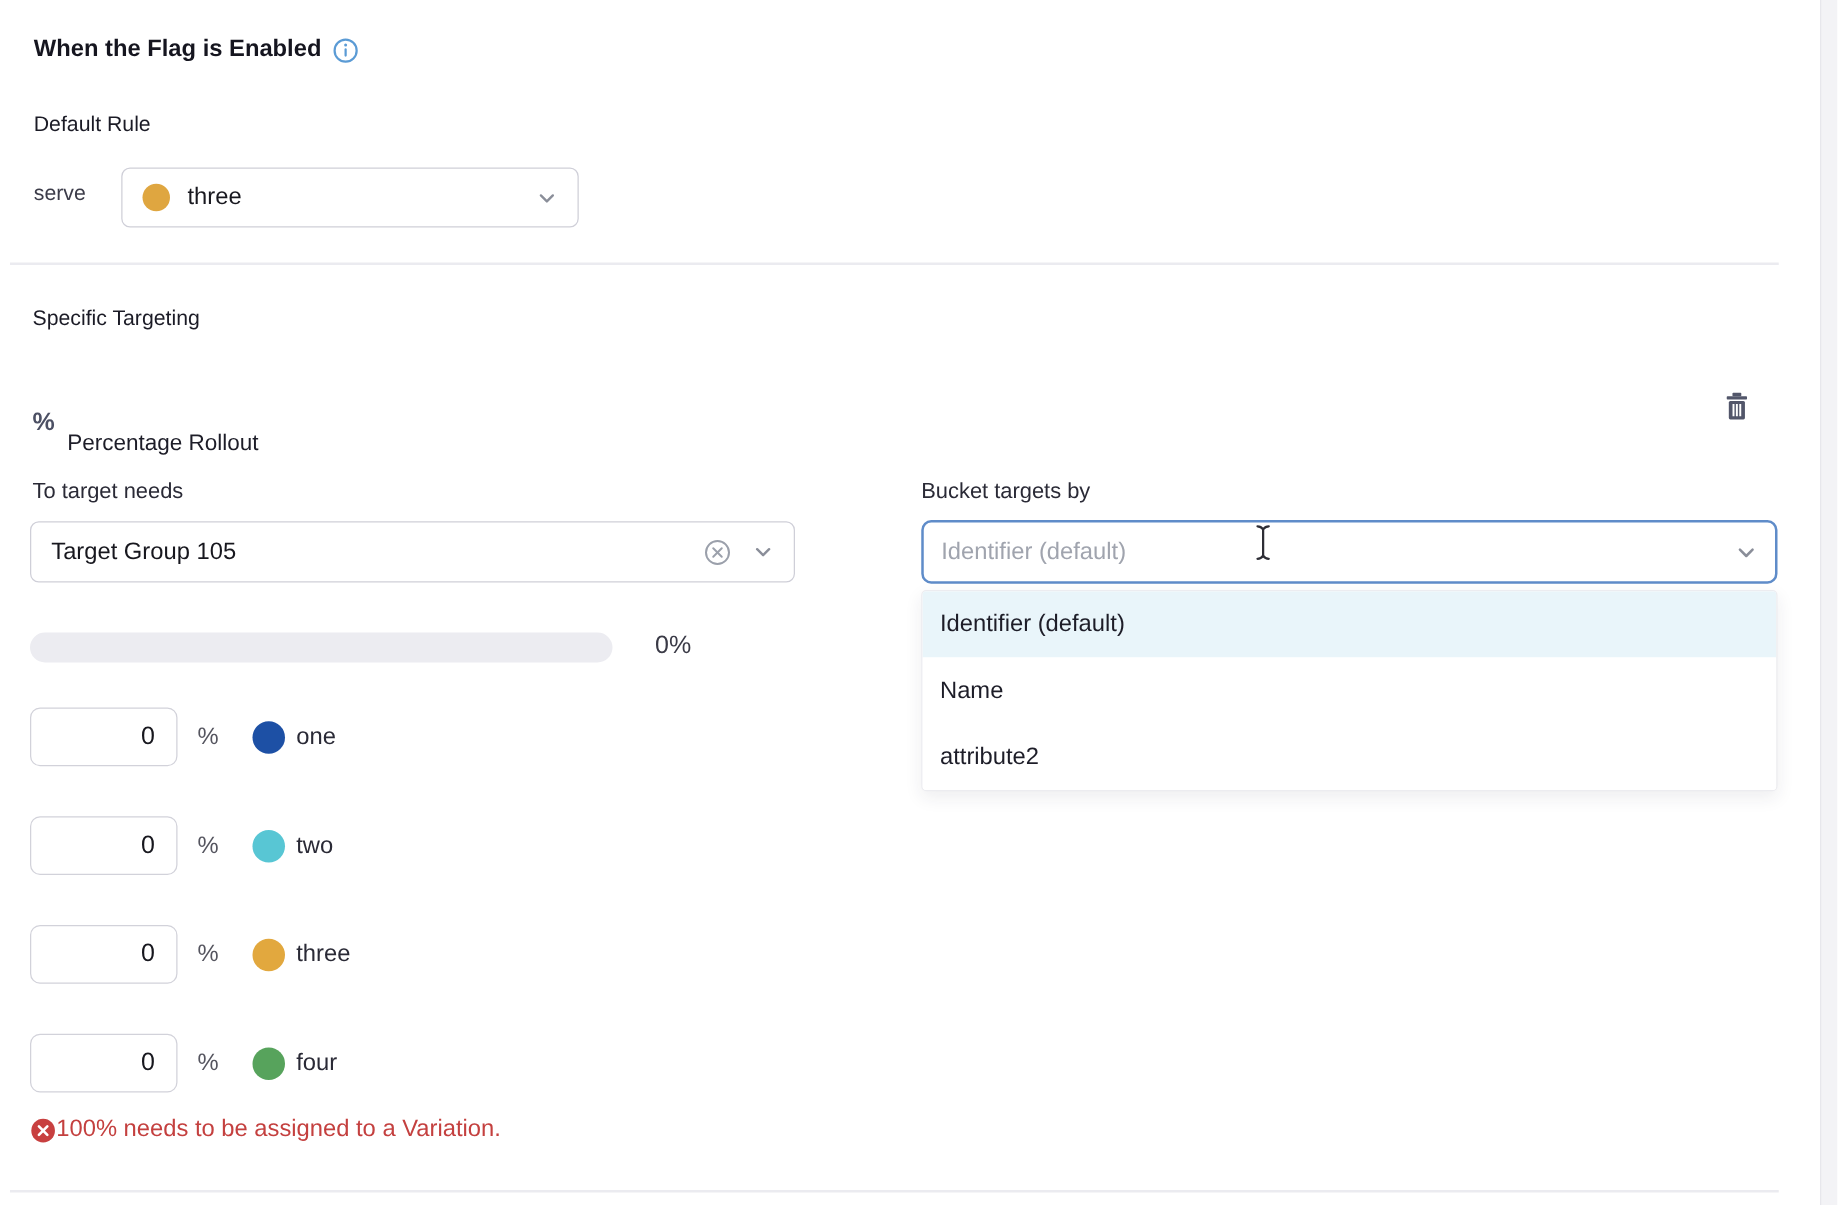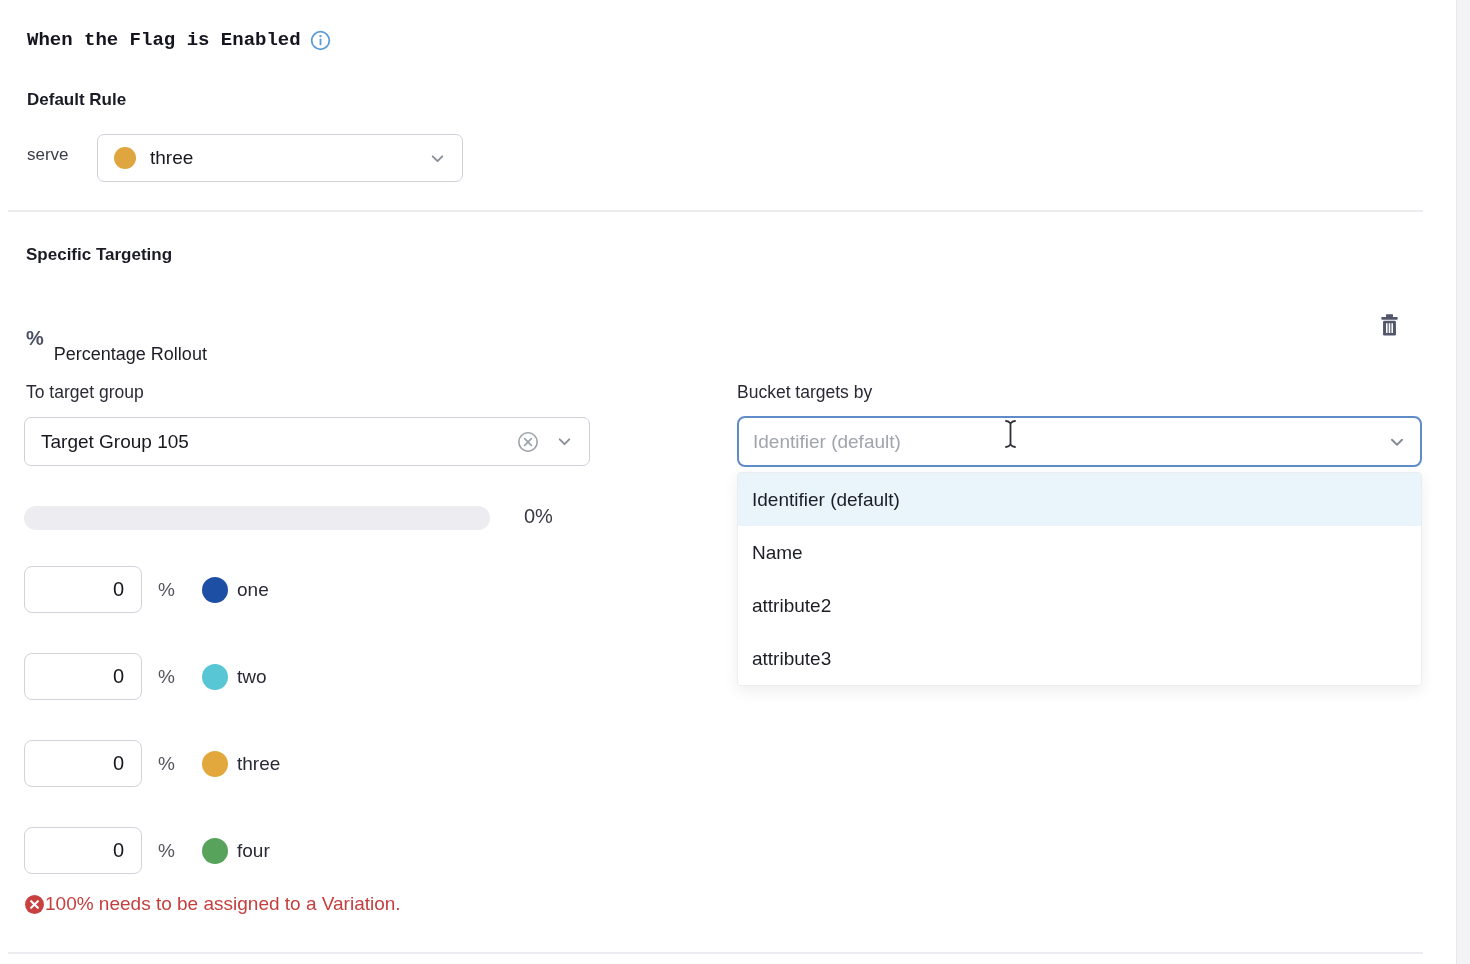--- a/index.html
+++ b/index.html
@@ -11,22 +11,22 @@
     color:#1d1d28;
     overflow:hidden;
   }
   .abs { position:absolute; }
 
   
   .edge-strip { right:0; top:0; width:14px; height:964px; background:#f3f3f6; border-left:1px solid #e7e7ec; }
 
   
   .page-title { left:27px; top:29px; display:flex; align-items:center; gap:9px;
-                font-size:19px; font-weight:700; color:#15151f;font-family:Liberation Mono, monospace; }
-  .sub-heading { font-size:17px; font-weight:700; color:#1b1b26; }
+                font-size:19px; font-weight:700; color:#15151f; }
+  .sub-heading { font-size:17px; font-weight:400; color:#1b1b26; }
   .h-default { left:27px; top:90px; }
   .h-specific { left:26px; top:245px; }
 
   
   .serve-label { left:27px; top:145px; font-size:17px; color:#3c3c49; }
   .select-box {
     background:#fff; border:1px solid #cfcfd8; border-radius:7px;
     display:flex; align-items:center;
   }
   .serve-select { left:97px; top:134px; width:366px; height:48px; padding:0 16px; gap:14px; cursor:pointer; }
@@ -45,21 +45,21 @@
   .rollout-label { font-size:18px; font-weight:500; color:#1d1d28;margin-top:32px; }
   .trash-btn { left:1372px; top:308px; width:34px; height:34px; display:flex; align-items:center; justify-content:center;
                background:transparent; border:none; cursor:pointer; }
 
   
   .field-label { font-size:17.5px; color:#2a2a36; }
   .lbl-target { left:26px; top:382px; }
   .lbl-bucket { left:737px; top:382px; }
 
   
-  .target-select { left:24px; top:417px; width:566px; height:49px; padding:0 16px; cursor:pointer; }
+  .target-select { left:24px; top:417px; width:612px; height:49px; padding:0 16px; cursor:pointer; }
   .target-select .value { font-size:19px; color:#17171e; }
   .target-select .icons { margin-left:auto; display:flex; align-items:center; gap:16px; }
 
   
   .bucket-input { left:737px; top:416px; width:685px; height:51px;
                   background:#fff; border:2px solid #5f8cc9; border-radius:8px;
                   display:flex; align-items:center; padding:0 14px; }
   .placeholder { font-size:19px; color:#a0a4ae; }
   .bucket-input .chev { margin-left:auto; }
   .text-cursor { left:1003px; top:419px; }
@@ -138,21 +138,21 @@
       <rect x="8.6" y="2.2" width="6.8" height="2.6" rx="0.6" fill="#52566a"></rect>
       <rect x="4.2" y="4.8" width="15.6" height="2.6" rx="0.6" fill="#52566a"></rect>
       <rect x="5.8" y="8.4" width="12.4" height="14.2" rx="1.2" fill="#52566a"></rect>
       <line x1="9.4" y1="10.8" x2="9.4" y2="20.2" stroke="#ffffff" stroke-width="1.5"></line>
       <line x1="12" y1="10.8" x2="12" y2="20.2" stroke="#ffffff" stroke-width="1.5"></line>
       <line x1="14.6" y1="10.8" x2="14.6" y2="20.2" stroke="#ffffff" stroke-width="1.5"></line>
     </svg>
   </span>
 </button>
 
-<div class="abs field-label lbl-target">To target group</div>
+<div class="abs field-label lbl-target">To target needs</div>
 
 <div class="abs select-box target-select">
   <span class="value">Target Group 105</span>
   <span class="icons">
     <span>
       <svg width="24" height="24" viewBox="0 0 24 24">
         <circle cx="12" cy="12" r="9.2" fill="none" stroke="#9ba0ab" stroke-width="1.6"></circle>
         <line x1="8.6" y1="8.6" x2="15.4" y2="15.4" stroke="#9ba0ab" stroke-width="1.6" stroke-linecap="round"></line>
         <line x1="15.4" y1="8.6" x2="8.6" y2="15.4" stroke="#9ba0ab" stroke-width="1.6" stroke-linecap="round"></line>
       </svg>
@@ -179,21 +179,20 @@
 <span class="abs text-cursor">
   <svg width="15" height="30" viewBox="0 0 15 30">
     <path d="M3 2 C5.2 2 6.5 3 7.5 4.4 C8.5 3 9.8 2 12 2 M7.5 4.4 V25.6 M3 28 C5.2 28 6.5 27 7.5 25.6 C8.5 27 9.8 28 12 28" fill="none" stroke="#2e2e36" stroke-width="1.8" stroke-linecap="round"></path>
   </svg>
 </span>
 
 <div class="abs menu">
   <div class="menu-option highlighted">Identifier (default)</div>
   <div class="menu-option">Name</div>
   <div class="menu-option">attribute2</div>
-  <div class="menu-option">attribute3</div>
 </div>
 
 <div class="abs progress-track">
   <div class="progress-fill"></div>
 </div>
 <div class="abs progress-text">0%</div>
 
 <div class="abs var-row row-0">
   <input class="pct-input" value="0" style="">
   <span class="unit">%</span>

